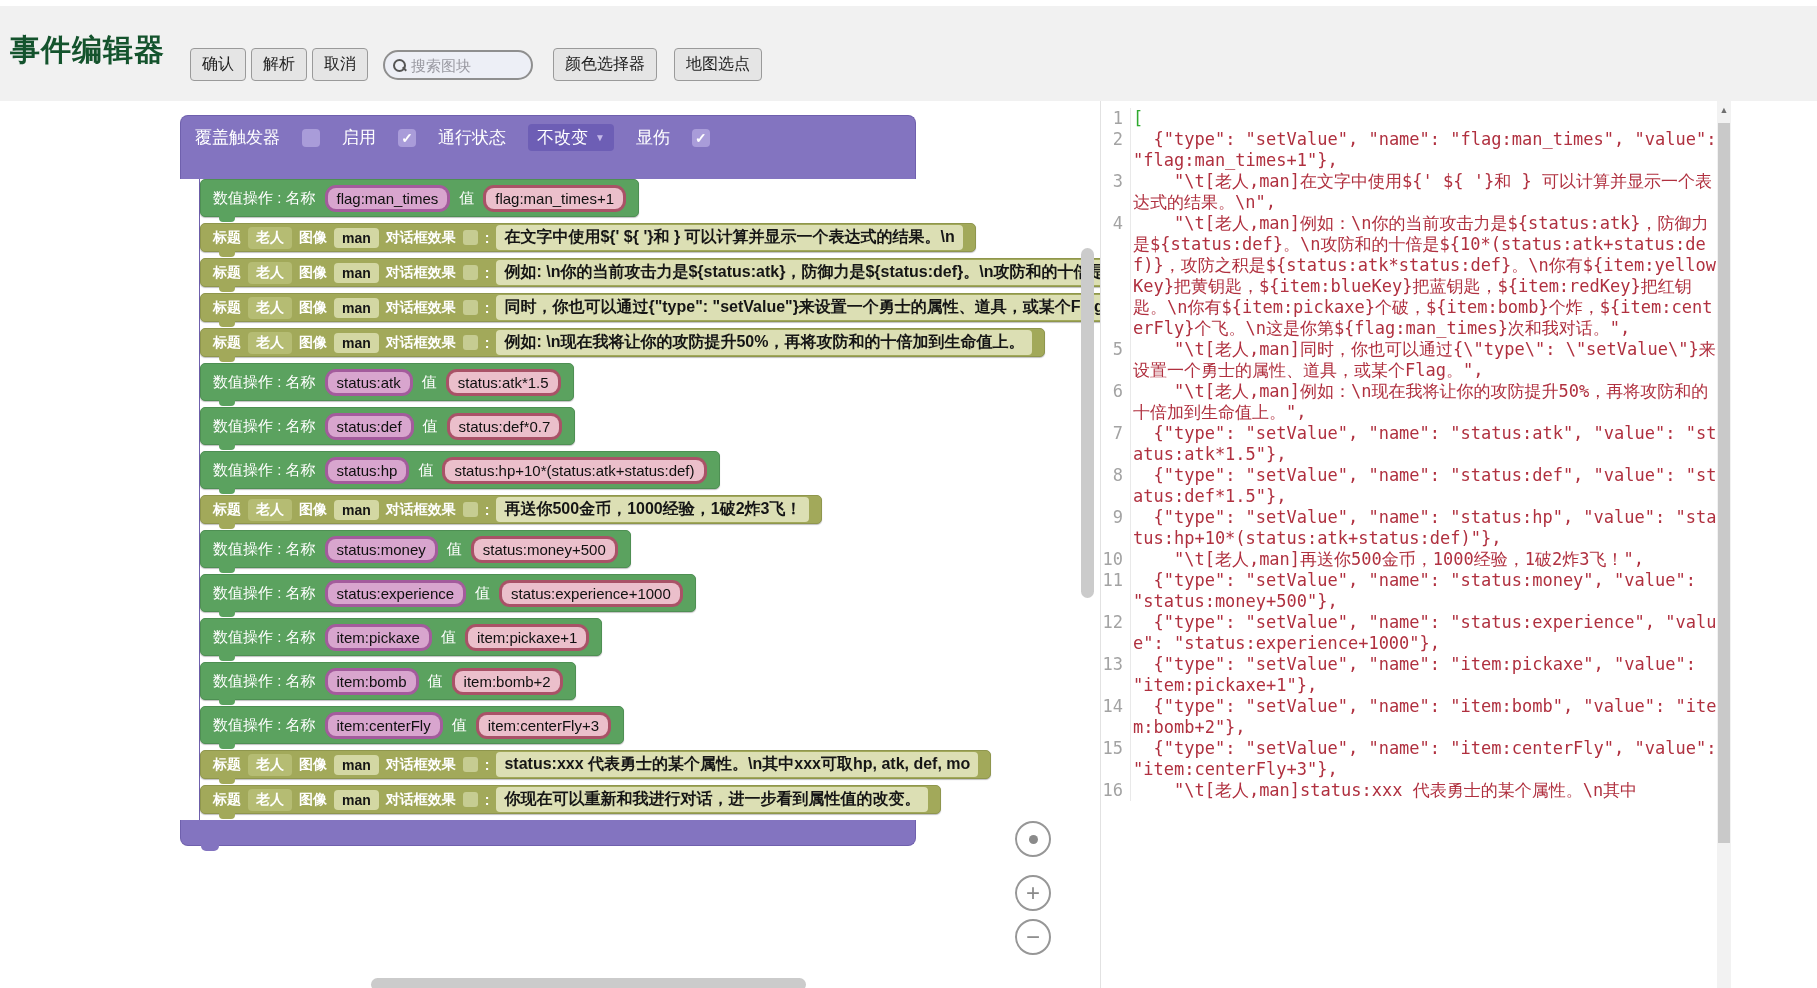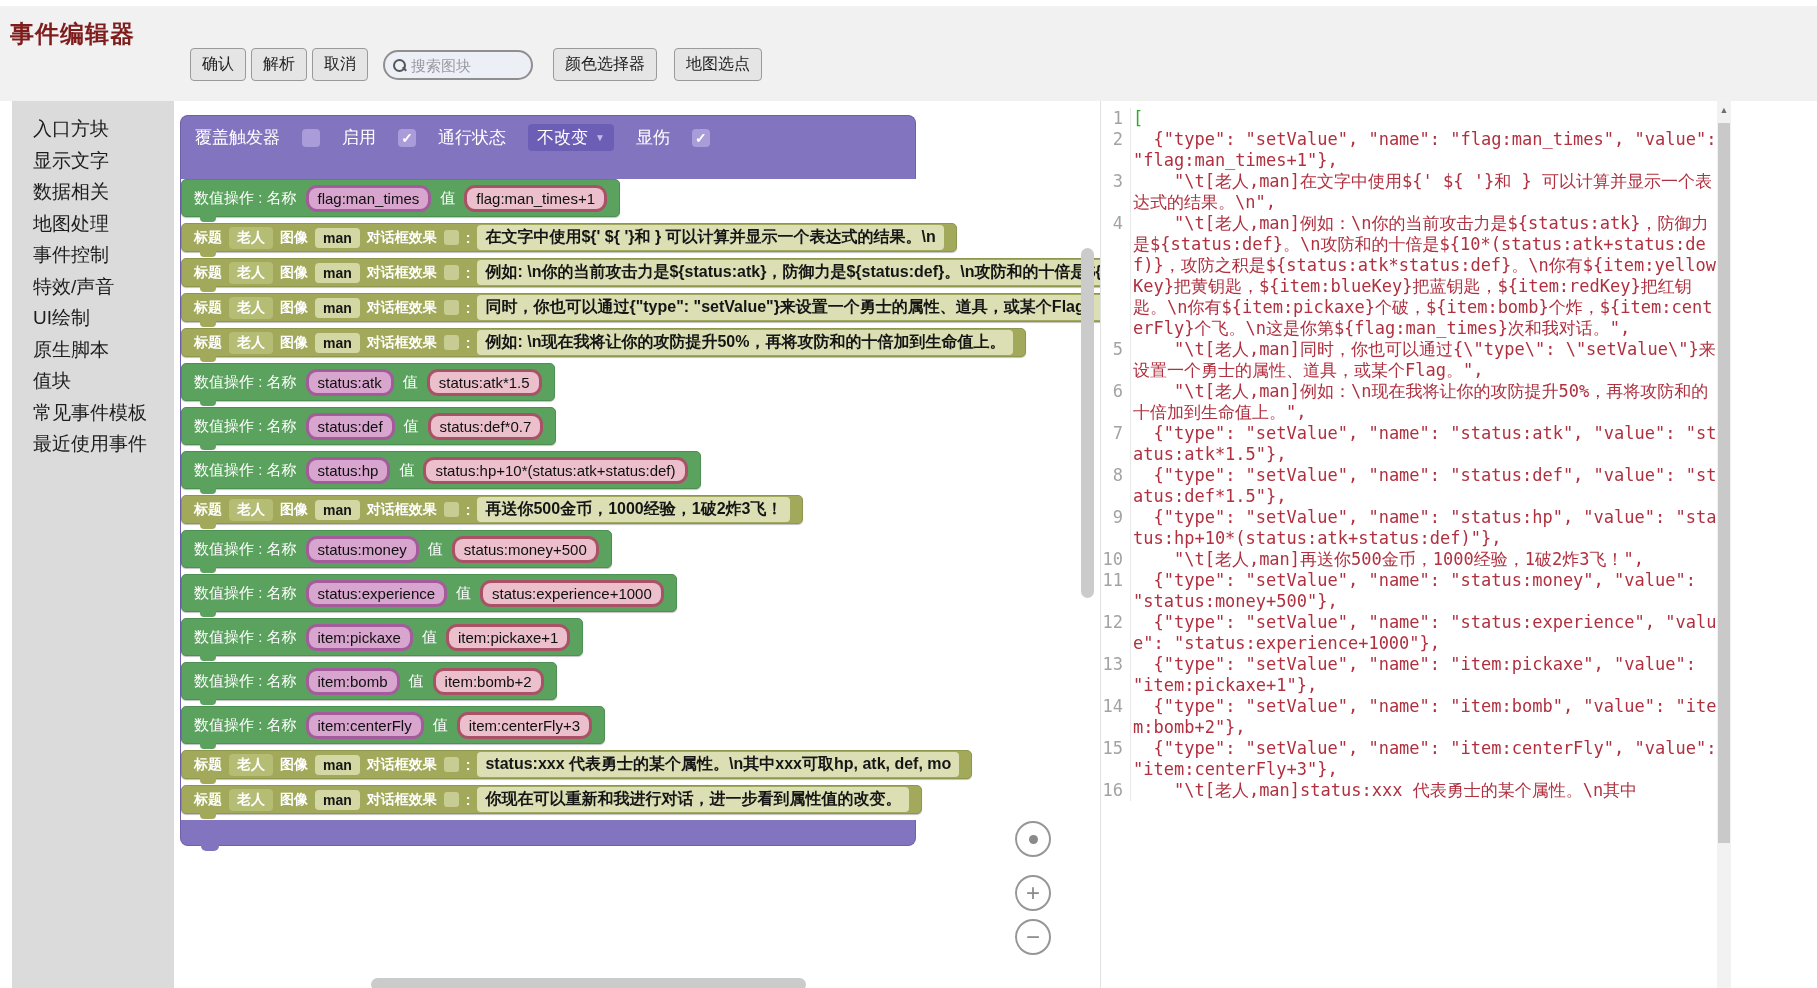--- a/index.html
+++ b/index.html
@@ -1,21 +1,21 @@
 <!DOCTYPE html>
 <html><head>
 <meta charset="utf-8">
 <style>
   * { margin:0; padding:0; box-sizing:border-box; }
   html,body { background:#ffffff; font-family:"Liberation Sans", sans-serif; }
   #app { position:relative; width:1817px; height:988px; overflow:hidden; background:#fff; }
 
   
   .toolbar { position:absolute; left:0; top:6px; width:1817px; height:95px; background:#f1f1f1; }
-  .app-title { position:absolute; left:10px; top:12px; font-size:24px; font-weight:700; color:#7f1d1d; letter-spacing:1px; }
+  .app-title { position:absolute; left:10px; top:24px; font-size:30px; font-weight:700; color:#14532d; letter-spacing:1px; }
   .tb-btn { position:absolute; top:42px; height:33px; background:#e5e5e5; border:1px solid #9a9a9a; border-radius:4px;
             font-size:16px; color:#222; padding:0 11px; display:flex; align-items:center; justify-content:center; cursor:pointer; }
   .search-wrap { position:absolute; left:383px; top:44px; width:150px; height:30px; background:#edeff6;
                  border:2px solid #8f8f8f; border-radius:15px; display:flex; align-items:center; padding:0 8px; }
   .mag { position:relative; width:13px; height:13px; flex:0 0 13px; margin-right:5px; }
   .mag::before { content:""; position:absolute; left:0; top:0; width:9px; height:9px; border:2px solid #555; border-radius:50%; }
   .mag::after { content:""; position:absolute; left:9px; top:9px; width:5px; height:2px; background:#555; transform:rotate(45deg); }
   .search-wrap input { border:none; outline:none; background:transparent; font-size:15px; width:100%; color:#333; }
   .search-wrap input::placeholder { color:#9a9aa2; }
 
@@ -27,21 +27,21 @@
   .workspace { position:absolute; left:174px; top:101px; width:926px; height:887px; background:#fff; overflow:hidden; }
 
   .purple-block { position:absolute; left:6px; top:14px; width:736px; }
   .pb-header { height:64px; background:#8374c0; border:1px solid #6f60ad; border-bottom:none; border-radius:8px 8px 0 0; padding:5px 0 0 14px; }
   .pb-title { color:#fff; font-size:17px; line-height:24px; }
   .pb-fields { display:flex; align-items:center; gap:22px; margin-top:3px; color:#fff; font-size:17px; }
   .pcheck { width:18px; height:18px; background:#a99cd9; border-radius:4px; display:flex; align-items:center;
             justify-content:center; color:#fff; font-size:14px; font-weight:700; cursor:pointer; }
   .pdrop { background:#6d5eb5; border-radius:4px; padding:2px 9px; display:flex; align-items:center; gap:7px; cursor:pointer; }
   .pdrop .arr { font-size:10px; color:#c4b9e8; }
-  .pb-body { display:flex; }
+  .pb-body { display:flex;margin-left:19px; }
   .pb-spine { width:26px; background:#8374c0; border-left:1px solid #6f60ad; }
   .pb-stmts { width:max-content; }
   .pb-footer { height:26px; width:736px; background:#8374c0; border:1px solid #6f60ad; border-top:none; border-radius:0 0 8px 8px; position:relative; }
   .pb-footer::after { content:""; position:absolute; left:20px; bottom:-6px; width:18px; height:6px; background:#8374c0; border-radius:0 0 5px 5px; }
 
   .stmt { position:relative; display:flex; align-items:center; width:max-content; white-space:nowrap;
           border-radius:5px; padding:0 12px; box-shadow:0 1px 1px rgba(0,0,0,.25); cursor:pointer; }
   .stmt.green  { height:38px; margin-bottom:6px; background:#5ba25f; border:1px solid #4e8f53; gap:9px; }
   .stmt.olive  { height:29px; margin-bottom:6px; background:#a2a95a; border:1px solid #8f964d; gap:7px;font-weight:bold; }
   .stmt.green::after, .stmt.olive::after { content:""; position:absolute; left:18px; bottom:-6px; width:16px; height:6px; border-radius:0 0 4px 4px; }
@@ -91,33 +91,20 @@
     <div class="tb-btn" style="left:251px;">解析</div>
     <div class="tb-btn" style="left:312px;">取消</div>
     <div class="search-wrap">
       <span class="mag"></span>
       <input type="text" placeholder="搜索图块" style="">
     </div>
     <div class="tb-btn" style="left:553px;">颜色选择器</div>
     <div class="tb-btn" style="left:674px;">地图选点</div>
   </div>
 
-  <div class="sidebar">
-      <div class="sb-item">入口方块</div>
-      <div class="sb-item">显示文字</div>
-      <div class="sb-item">数据相关</div>
-      <div class="sb-item">地图处理</div>
-      <div class="sb-item">事件控制</div>
-      <div class="sb-item">特效/声音</div>
-      <div class="sb-item">UI绘制</div>
-      <div class="sb-item">原生脚本</div>
-      <div class="sb-item">值块</div>
-      <div class="sb-item">常见事件模板</div>
-      <div class="sb-item">最近使用事件</div>
-    </div>
 
   <div class="workspace">
     <div class="purple-block">
       <div class="pb-header">
         <div class="pb-fields">
           <span>覆盖触发器</span>
           <span class="pcheck" id="cb-override"></span>
           <span>启用</span>
           <span class="pcheck" id="cb-enable">✓</span>
           <span>通行状态</span>

